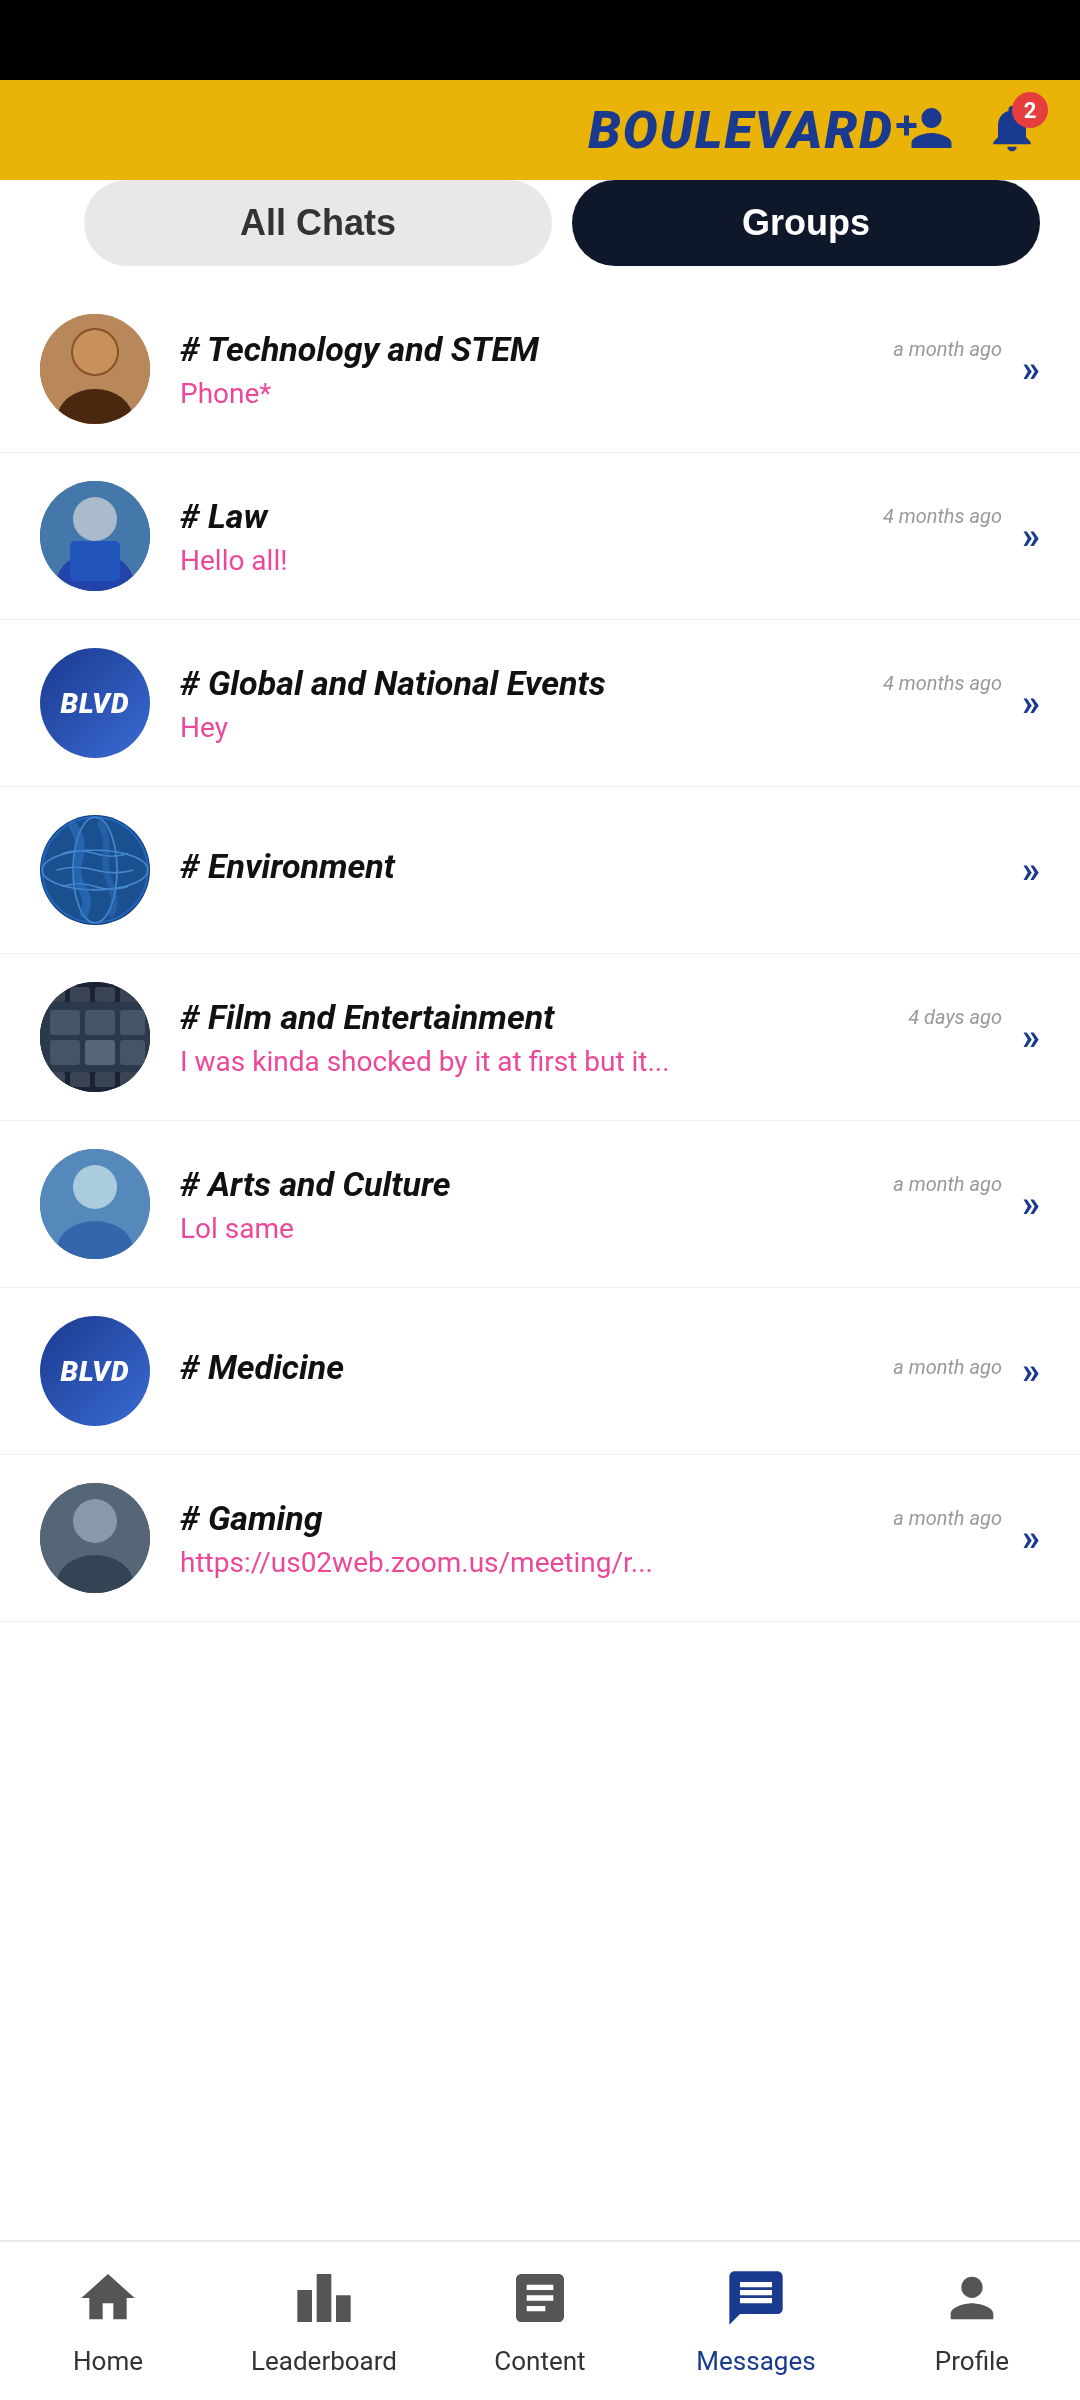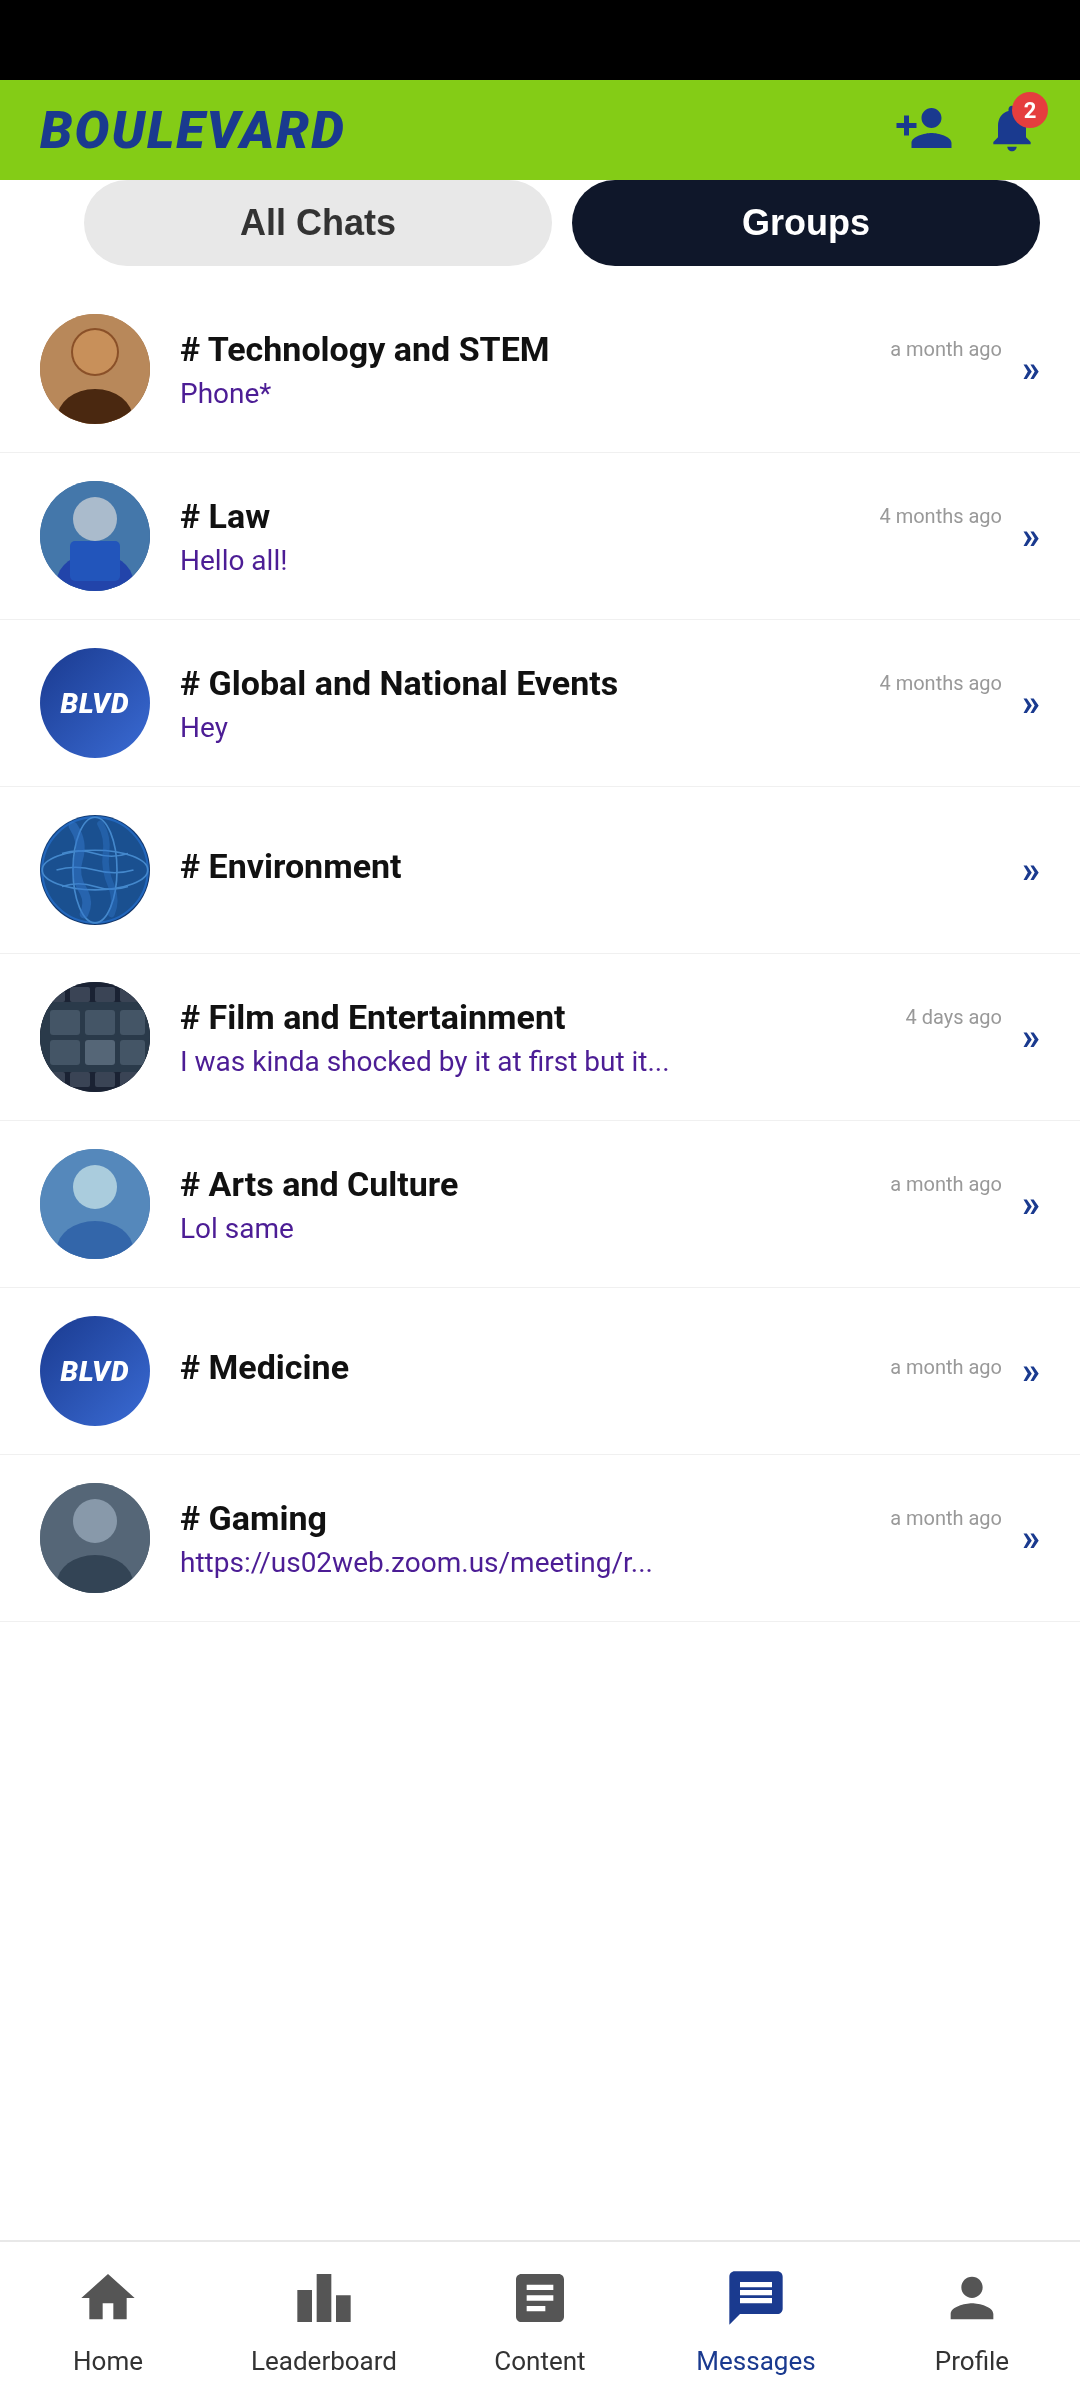--- a/index.html
+++ b/index.html
@@ -17,23 +17,23 @@
     .status-bar {
       background: #000;
       height: 80px;
       width: 100%;
     }
 
     
     .header {
       display: flex;
       align-items: center;
-      justify-content: space-between;
+      justify-content: flex-end;
       padding: 20px 40px;
-      background: #84cc16;
+      background: #eab308;
       height: 100px;
     }
 
     .logo {
       font-size: 52px;
       font-weight: 900;
       color: #1a3a8f;
       letter-spacing: 2px;
       font-style: italic;
     }
@@ -139,38 +139,39 @@
     .chat-info {
       flex: 1;
       min-width: 0;
     }
 
     .chat-header-row {
       display: flex;
       align-items: center;
       justify-content: space-between;
       margin-bottom: 8px;
+      font-style: italic;
     }
 
     .chat-name {
       font-size: 34px;
       font-weight: 700;
       color: #111;
     }
 
     .chat-time {
       font-size: 20px;
       color: #999;
       white-space: nowrap;
       margin-left: 16px;
     }
 
     .chat-preview {
       font-size: 28px;
-      color: #4c1d95;
+      color: #ec4899;
       white-space: nowrap;
       overflow: hidden;
       text-overflow: ellipsis;
       max-width: 600px;
     }
 
     .chevron-right {
       color: #1a3a8f;
       font-size: 36px;
       margin-left: 20px;

